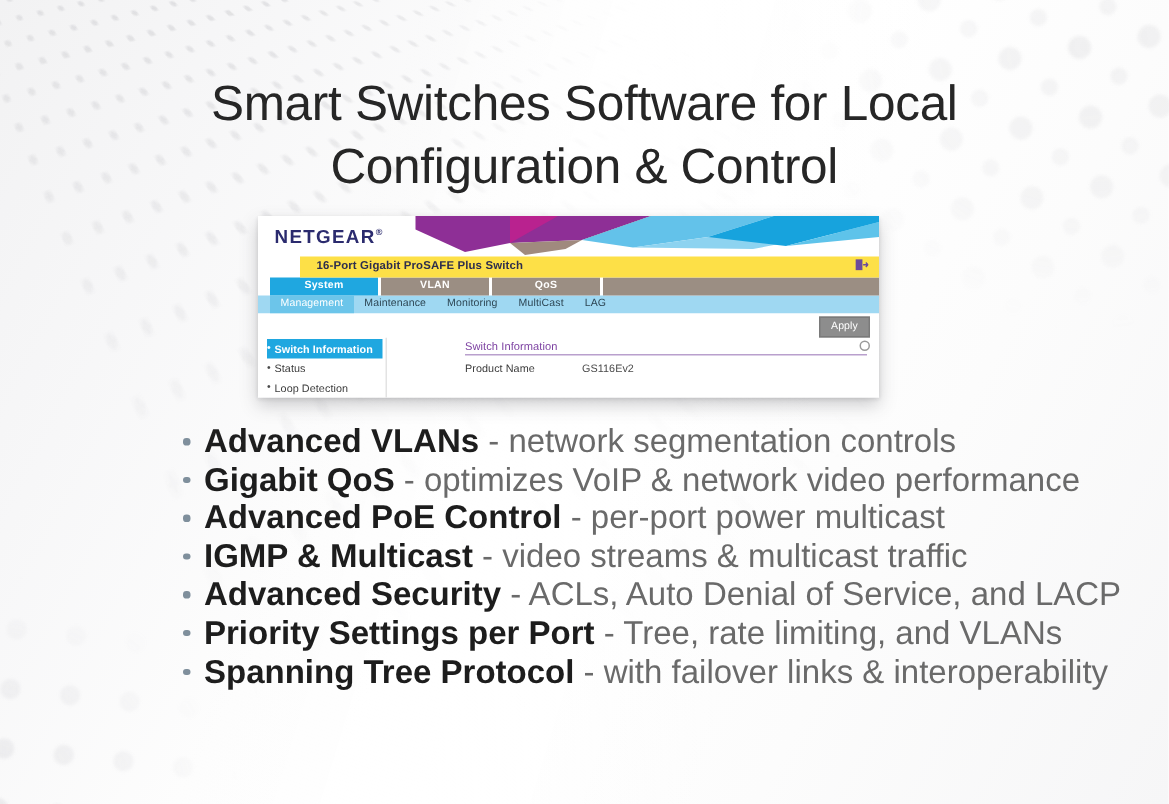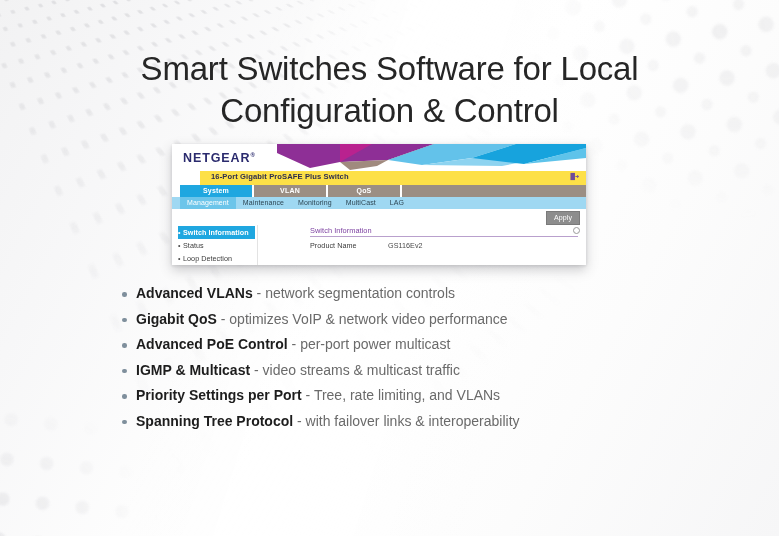--- a/index.html
+++ b/index.html
@@ -313,21 +313,21 @@
     position: absolute;
     left: 120px;
     top: 281px;
     width: 600px;
   }
   .feature-item {
     position: relative;
     padding-left: 16px;
     height: 25.6px;
     line-height: 25.6px;
-    font-size: 14px;
+    font-size: 22px;
     color: #6a6a6a;
     white-space: nowrap;
   }
   .feature-item::before {
     content: "";
     position: absolute;
     left: 2px;
     top: 11px;
     width: 4.5px;
     height: 4.5px;
@@ -434,20 +434,23 @@
     <div class="feature-item">
       <span class="feature-term">Gigabit QoS</span><span class="feature-desc"> - optimizes VoIP &amp; network video performance</span>
     </div>
     <div class="feature-item">
       <span class="feature-term">Advanced PoE Control</span><span class="feature-desc"> - per-port power multicast</span>
     </div>
     <div class="feature-item">
       <span class="feature-term">IGMP &amp; Multicast</span><span class="feature-desc"> - video streams &amp; multicast traffic</span>
     </div>
     <div class="feature-item">
+      <span class="feature-term">Advanced Security</span><span class="feature-desc"> - ACLs, Auto Denial of Service, and LACP</span>
+    </div>
+    <div class="feature-item">
       <span class="feature-term">Priority Settings per Port</span><span class="feature-desc"> - Tree, rate limiting, and VLANs</span>
     </div>
     <div class="feature-item">
       <span class="feature-term">Spanning Tree Protocol</span><span class="feature-desc"> - with failover links &amp; interoperability</span>
     </div>
   </div>
 
 </div>
 
 </body></html>

